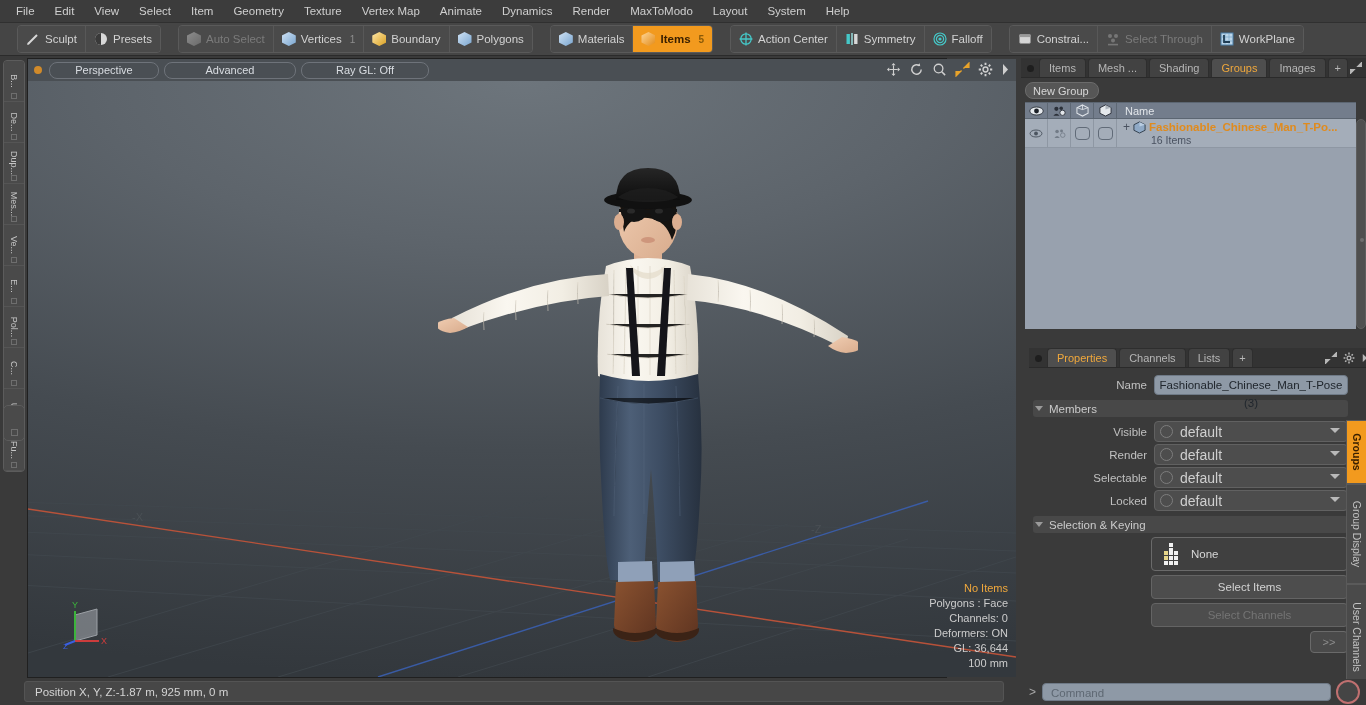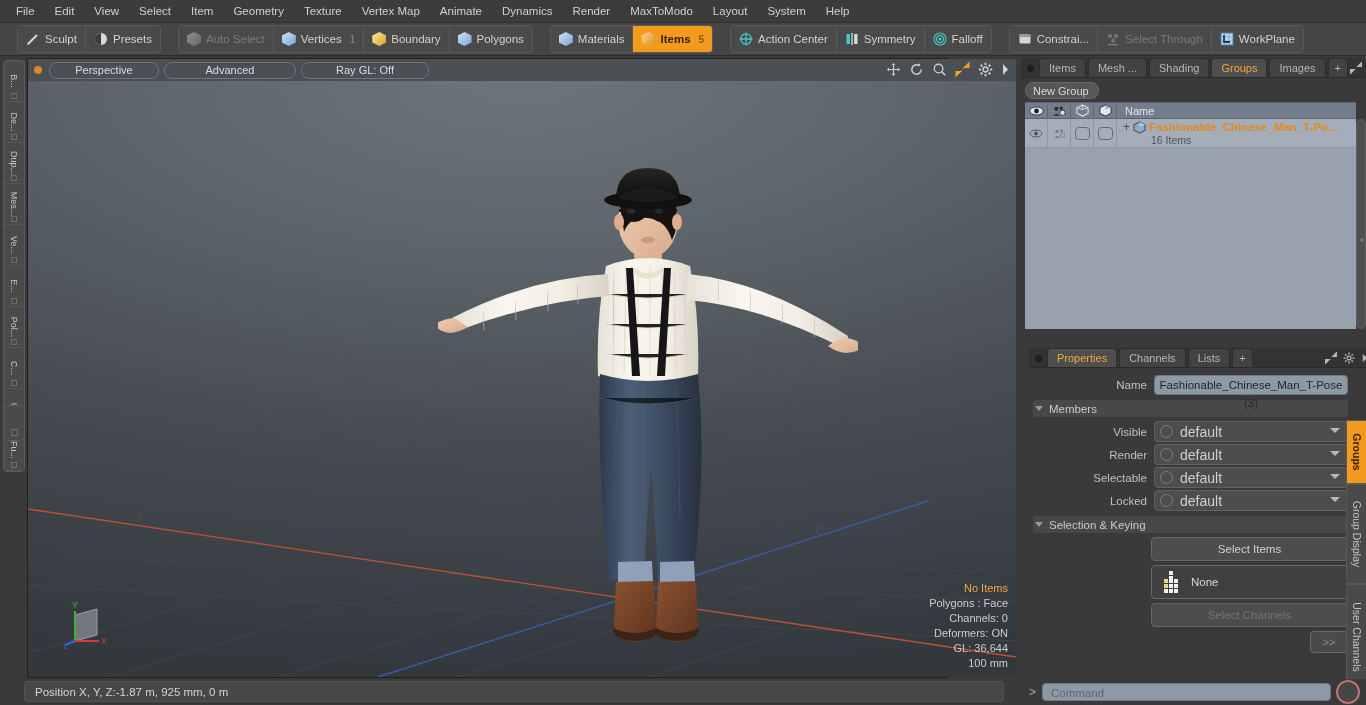--- a/index.html
+++ b/index.html
@@ -655,23 +655,20 @@
             </div>
           </div>
         </div>
 
       <div class="sect">
         <div class="tri"></div>
         <span>Selection &amp; Keying</span>
       </div>
 
       <div class="btnw">
-        <div class="wbtn">Select Items</div>
-      </div>
-      <div class="btnw">
         <div class="nonebtn">
           <svg class="keydots" viewBox="0 0 24 24">
             <g fill="#f0f0f0">
               <rect x="10" y="1" width="4" height="4"></rect>
                 <rect x="10" y="6" width="4" height="4"></rect>
               <rect x="5" y="9" width="4" height="4"></rect>
                 <rect x="10" y="9" width="4" height="4"></rect>
                 <rect x="15" y="9" width="4" height="4"></rect>
               <rect x="5" y="14" width="4" height="4"></rect>
                 <rect x="10" y="14" width="4" height="4"></rect>
@@ -682,20 +679,23 @@
             </g>
             <g fill="#e8d78a">
                 <rect x="5" y="9" width="4" height="4"></rect>
                 <rect x="5" y="14" width="4" height="4"></rect>
               </g>
           </svg>
           <span style="font-size:11.5px;color:#d6d6d6">None</span>
         </div>
       </div>
       <div class="btnw">
+        <div class="wbtn">Select Items</div>
+      </div>
+      <div class="btnw">
         <div class="wbtn dimd">Select Channels</div>
       </div>
       <div class="btnw" style="margin-top:2px">
         <div class="gobtn">&gt;&gt;</div>
       </div>
     </div>
 
     <div class="rstrip" id="rstrip">
         <div class="rtab sel" style="height: 62px;">
           <span>Groups</span>

